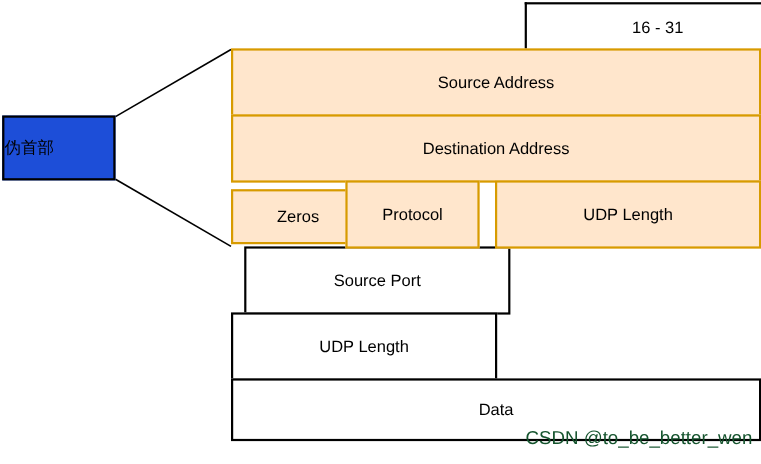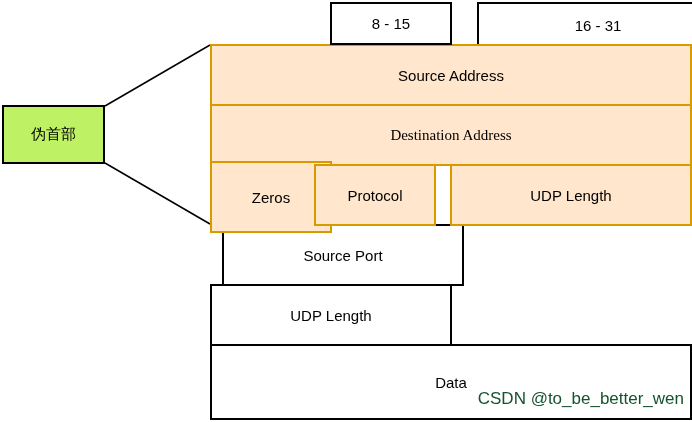--- a/index.html
+++ b/index.html
@@ -25,35 +25,35 @@
     background:#FFE6CC;
     border-color:#D79B00;
   }
   .cell.no-bottom{border-bottom:none;}
   
   .c-h1{left:210px;top:2px;width:122px;height:44px;}
   .c-h2{left:330px;top:2px;width:122px;height:43px;z-index:3;}
   .c-h3{left:477px;top:2px;width:242px;height:44px;}
   
   .c-sa {left:210px;top:44px; width:482px;height:62px;z-index:2;}
-  .c-da {left:210px;top:104px;width:482px;height:62px;z-index:2;font-family:Liberation Serif, serif;}
-  .c-ze {left:210px;top:161px;width:122px;height:72px;z-index:2;}
+  .c-da {left:210px;top:104px;width:482px;height:62px;z-index:2;}
+  .c-ze {left:210px;top:172px;width:122px;height:50px;z-index:2;}
   .c-pr {left:314px;top:164px;width:122px;height:62px;z-index:2;}
   .c-ulp{left:450px;top:164px;width:242px;height:62px;z-index:2;}
   
   .c-sp {left:222px;top:224px;width:242px;height:62px;}
   .c-dp {left:450px;top:224px;width:242px;height:62px;}
   .c-ul {left:210px;top:284px;width:242px;height:62px;}
   .c-ck {left:450px;top:284px;width:242px;height:62px;}
-  .c-dt {left:210px;top:344px;width:482px;height:76px;}
+  .c-dt {left:210px;top:344px;width:482px;height:57px;}
   
   .label-box{
     position:absolute;left:2px;top:105px;width:103px;height:59px;
-    box-sizing:border-box;border:2px solid #000000;background:#bef264;
-    display:flex;align-items:center;justify-content:center;
+    box-sizing:border-box;border:2px solid #000000;background:#1d4ed8;
+    display:flex;align-items:center;justify-content:flex-start;
     font-size:15px;z-index:4;
   }
   .watermark{
     position:absolute;right:8px;top:389px;
     font-size:17px;color:#14532d;
     z-index:5;white-space:nowrap;
   }
 </style>
 </head>
 <body>
@@ -92,19 +92,16 @@
   <div class="cell orange c-ze">
     <span>Zeros</span>
   </div>
   <div class="cell orange c-pr">
     <span>Protocol</span>
   </div>
   <div class="cell orange c-ulp">
     <span>UDP Length</span>
   </div>
 
-  <div class="cell c-h2">
-    <span>8 - 15</span>
-  </div>
 
   <div class="watermark">CSDN @to_be_better_wen</div>
 
 </div>
 
 </body></html>

